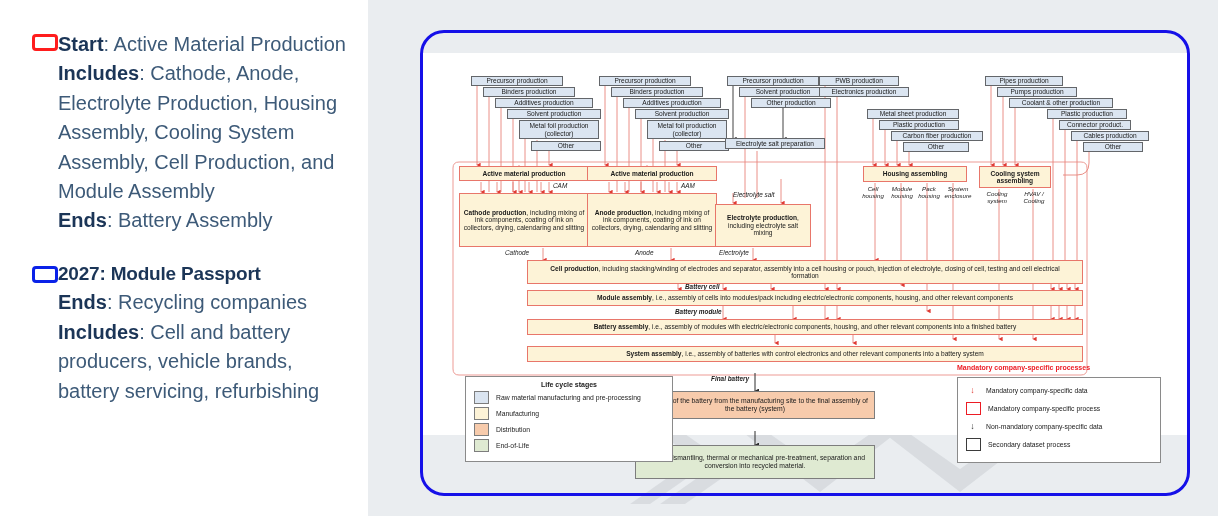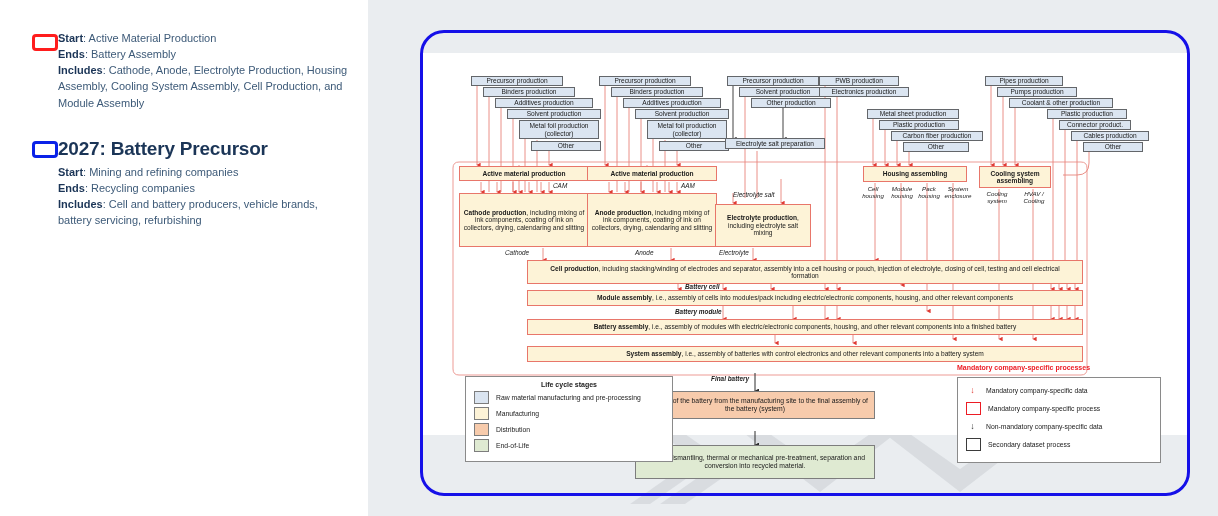--- a/index.html
+++ b/index.html
@@ -23,21 +23,21 @@
     position:absolute;left:14px;top:4px;width:26px;height:17px;
     border-radius:4px;box-sizing:border-box;background:#fff;
   }
   .legend-swatch.red{border:3px solid #ff1d1d;}
   .legend-swatch.blue{border:3px solid #0a22e8;}
   .legend-title{
     font-size:19px;font-weight:bold;color:#1b3557;
     letter-spacing:-0.2px;margin-bottom:3px;line-height:1.25;
   }
   .legend-line{
-    font-size:11px;color:#3d5a78;line-height:1.47;
+    font-size:20px;color:#3d5a78;line-height:1.47;
   }
   .legend-line b{color:#1b3557;font-weight:bold;}
 
   
   #watermark{
     position:absolute;left:510px;top:424px;width:560px;height:90px;
     pointer-events:none;opacity:.5;
   }
 
   
@@ -124,33 +124,30 @@
 <body>
 
 <div id="left-panel">
 
   <div class="legend-block">
     <div class="legend-swatch red"></div>
     <div class="legend-line">
       <b>Start</b><span>:</span><span> Active Material Production</span>
     </div>
     <div class="legend-line">
+      <b>Includes</b><span>:</span><span> Cathode, Anode, Electrolyte Production, Housing Assembly, Cooling System Assembly, Cell Production, and Module Assembly</span>
+    </div>
+    <div class="legend-line">
       <b>Ends</b><span>:</span><span> Battery Assembly</span>
-    </div>
-    <div class="legend-line">
-      <b>Includes</b><span>:</span><span> Cathode, Anode, Electrolyte Production, Housing Assembly, Cooling System Assembly, Cell Production, and Module Assembly</span>
     </div>
   </div>
 
   <div class="legend-block">
     <div class="legend-swatch blue"></div>
-    <div class="legend-title">2027: Battery Precursor</div>
-    <div class="legend-line">
-      <b>Start</b><span>:</span><span> Mining and refining companies</span>
-    </div>
+    <div class="legend-title">2027: Module Passport</div>
     <div class="legend-line">
       <b>Ends</b><span>:</span><span> Recycling companies</span>
     </div>
     <div class="legend-line">
       <b>Includes</b><span>:</span><span> Cell and battery producers, vehicle brands, battery servicing, refurbishing</span>
     </div>
   </div>
 
 </div>
 

